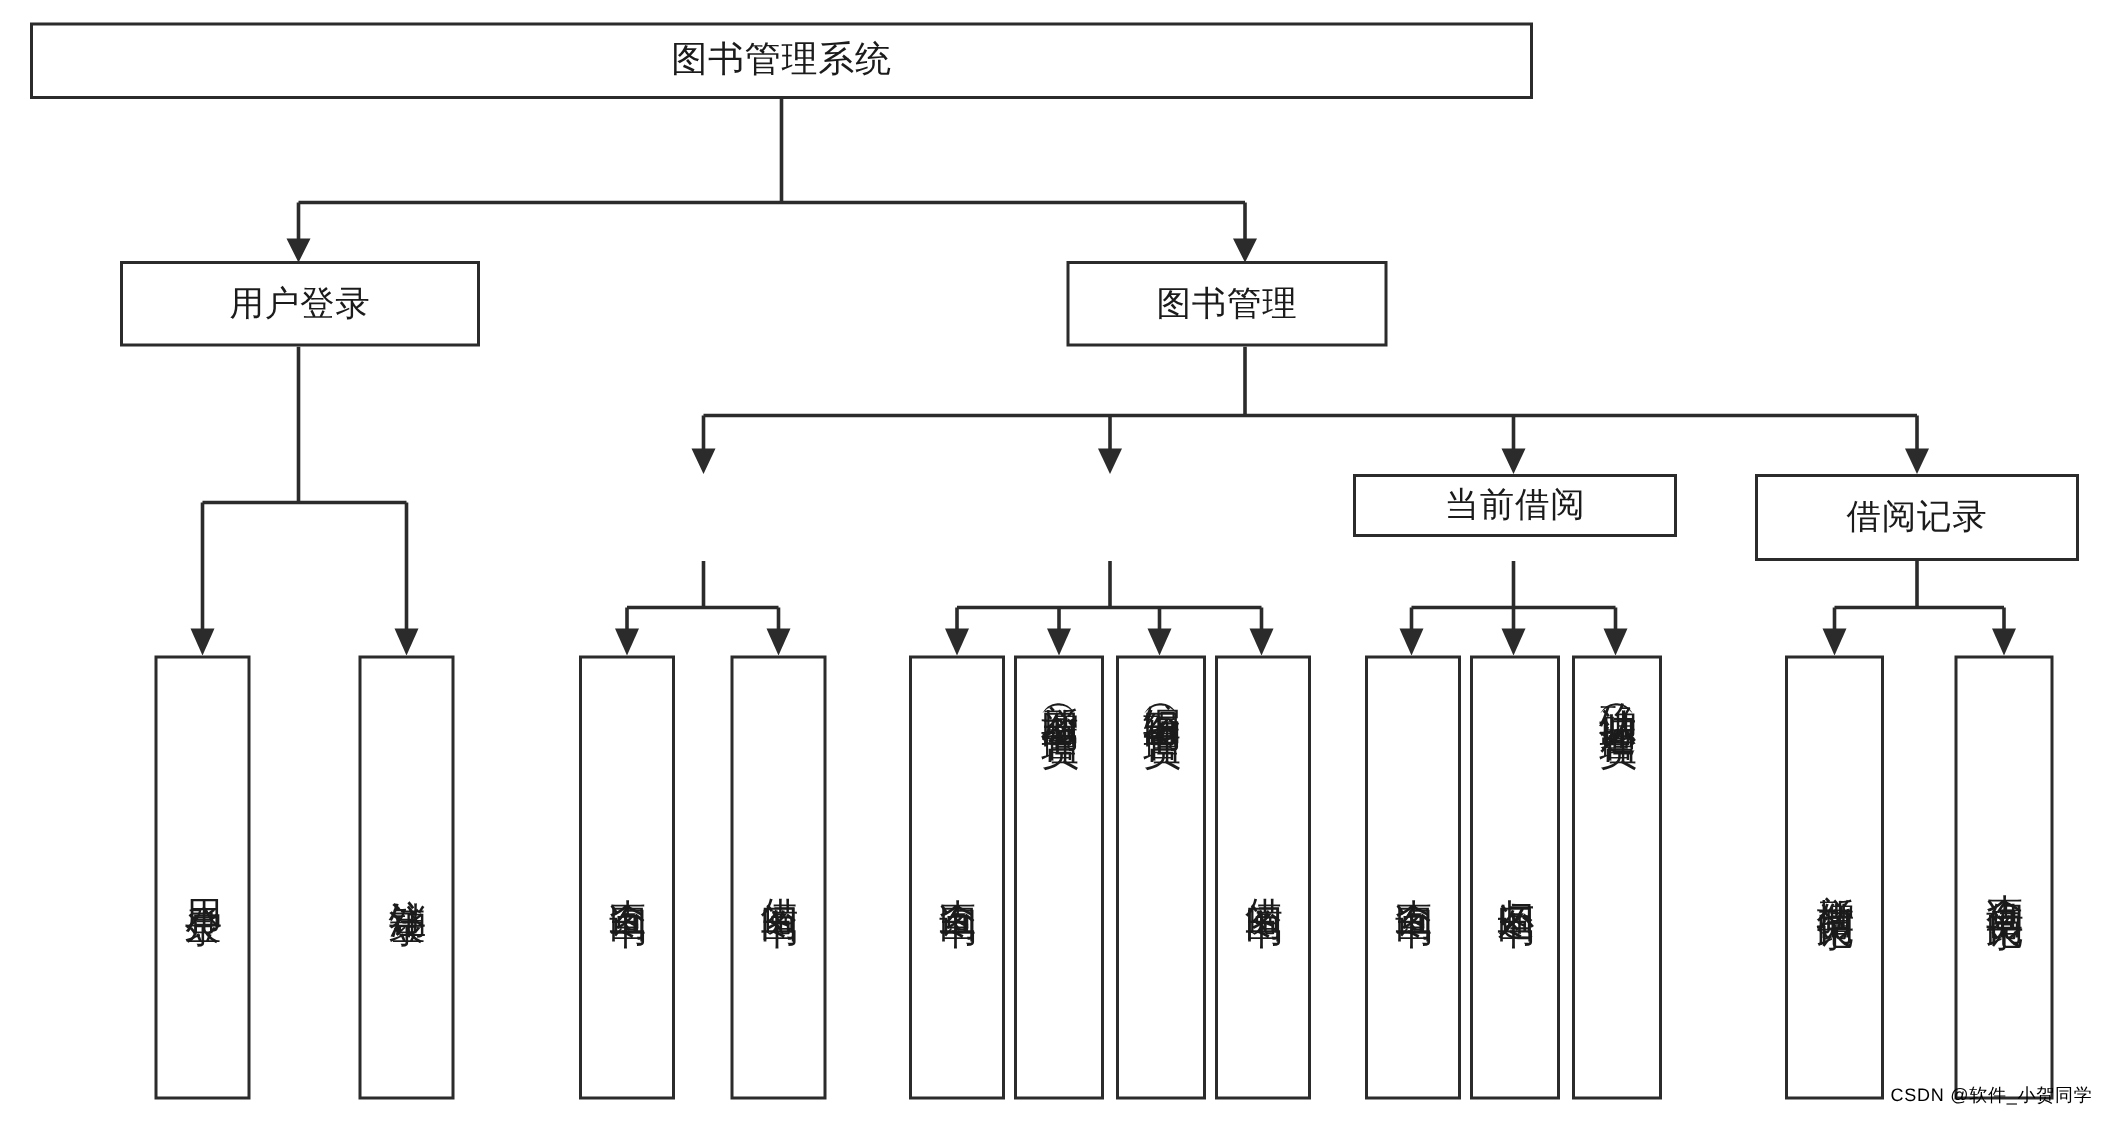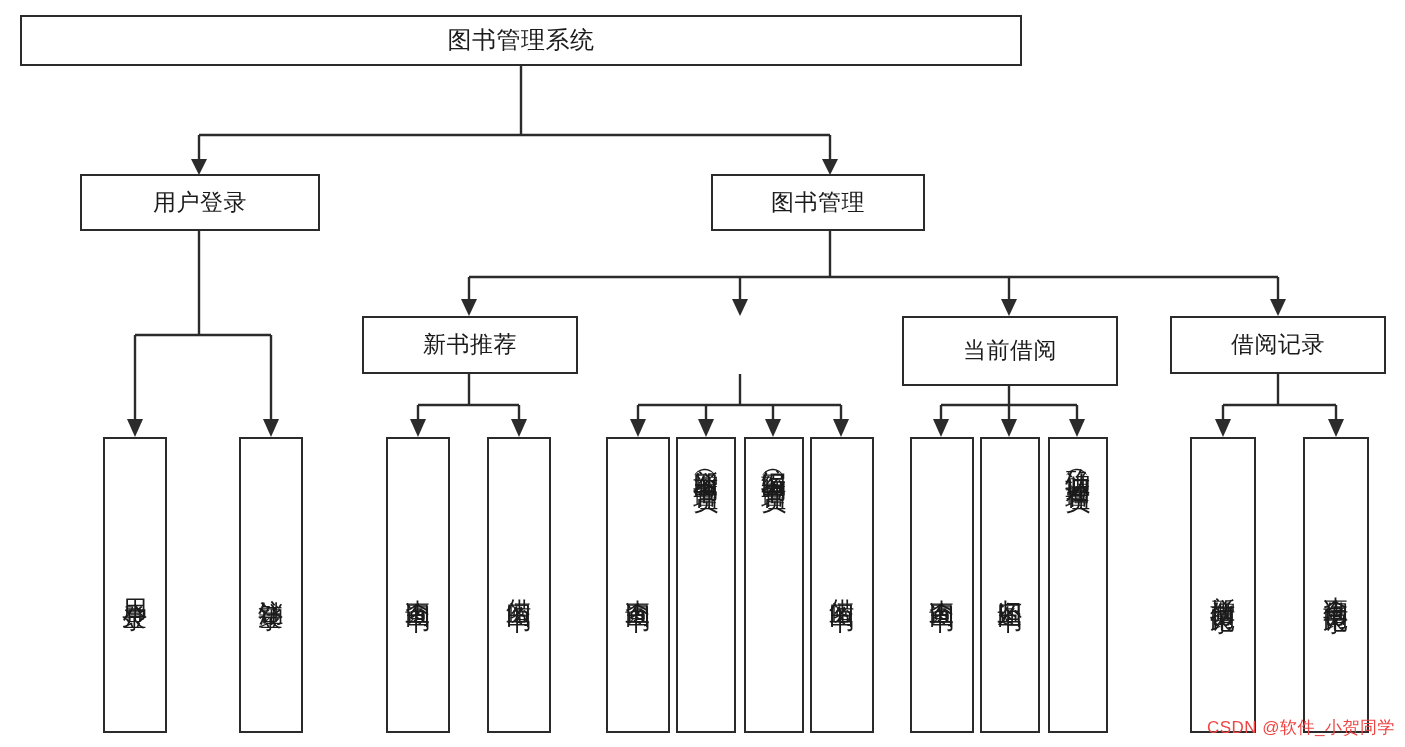--- a/index.html
+++ b/index.html
@@ -81,22 +81,22 @@
   .node.vert.short {
     align-items: center;
     padding-top: 0;
   }
 
   
   #watermark {
     position: absolute;
     right: 10px;
     bottom: 8px;
-    font-size: 17px;
-    color: #ef4444;
+    font-size: 12px;
+    color: #000000;
     letter-spacing: 0.5px;
     white-space: nowrap;
     user-select: none;
   }
 </style>
 </head>
 <body>
 
 <div id="canvas">
 
@@ -168,24 +168,21 @@
     <span class="label">图书管理系统</span>
   </div>
 
   <div class="node horiz" style="left:80px; top:174px; width:240px; height:57px;">
     <span class="label">用户登录</span>
   </div>
   <div class="node horiz" style="left:711px; top:174px; width:214px; height:57px;">
     <span class="label">图书管理</span>
   </div>
 
-  <div class="node horiz" style="left:362px; top:316px; width:216px; height:58px;">
-    <span class="label">新书推荐</span>
-  </div>
-  <div class="node horiz" style="left:902px; top:316px; width:216px; height:70px;">
+  <div class="node horiz" style="left:902px; top:316px; width:216px; height:42px;">
     <span class="label">当前借阅</span>
   </div>
   <div class="node horiz" style="left:1170px; top:316px; width:216px; height:58px;">
     <span class="label">借阅记录</span>
   </div>
 
   <div class="node vert short" style="left:103px; top:437px; width:64px; height:296px;">
     <span class="label">用户登录</span>
   </div>
   <div class="node vert short" style="left:239px; top:437px; width:64px; height:296px;">

